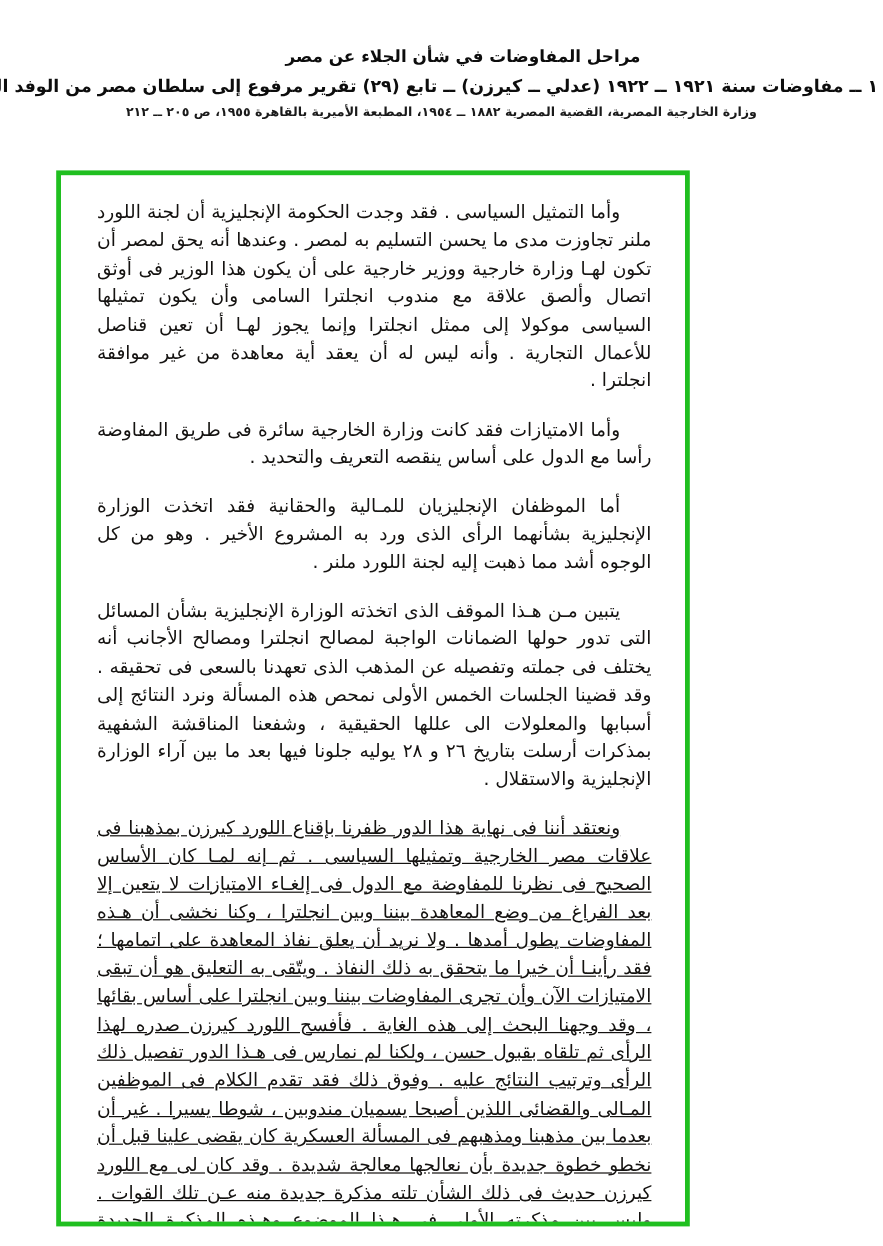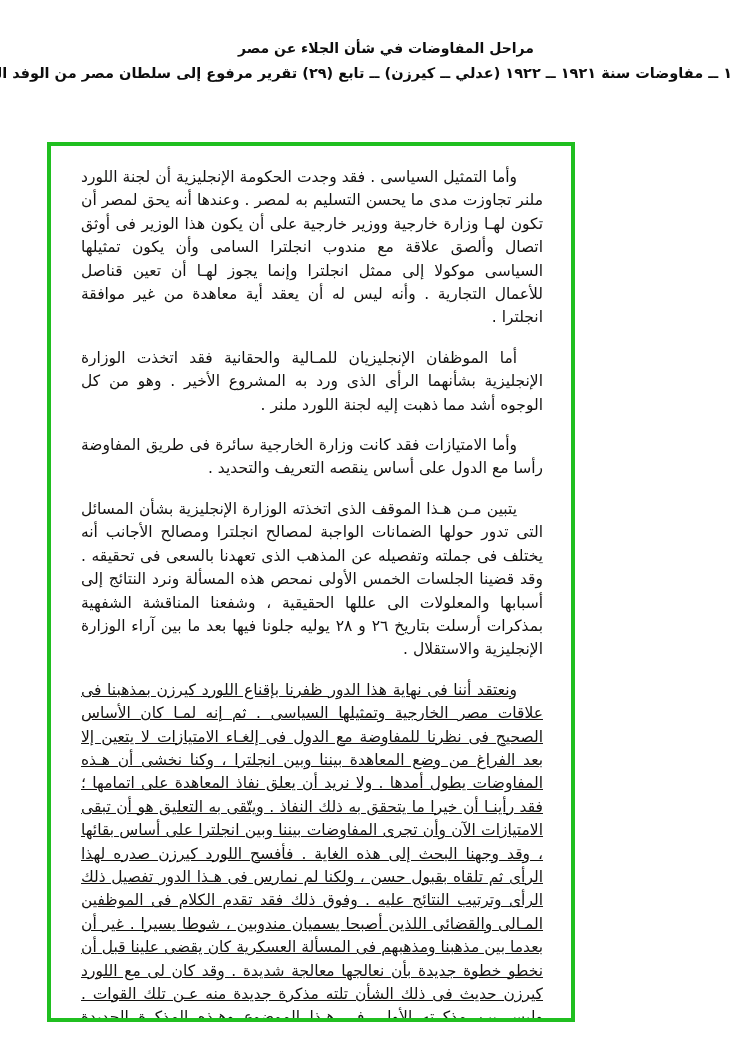--- a/index.html
+++ b/index.html
@@ -64,23 +64,24 @@
   }
   .doc-body p:last-child { margin-bottom: 0; text-decoration: underline; }
 </style>
 </head>
 <body>
 
 <div class="page">
   <div class="header">
     <div class="title">مراحل المفاوضات في شأن الجلاء عن مصر</div>
     <div class="subtitle">١ ــ مفاوضات سنة ١٩٢١ ــ ١٩٢٢ (عدلي ــ كيرزن) ــ تابع (٢٩) تقرير مرفوع إلى سلطان مصر من الوفد المصري</div>
+    <div class="source">وزارة الخارجية المصرية، القضية المصرية ١٨٨٢ ــ ١٩٥٤، المطبعة الأميرية بالقاهرة ١٩٥٥، ص ٢٠٥ ــ ٢١٢</div>
   </div>
   <div class="scan-box" style="border-color: rgb(32, 191, 32);">
     <div class="doc-body" id="doc-body">
         <p>وأما التمثيل السياسى . فقد وجدت الحكومة الإنجليزية أن لجنة اللورد ملنر تجاوزت مدى ما يحسن التسليم به لمصر . وعندها أنه يحق لمصر أن تكون لهـا وزارة خارجية ووزير خارجية على أن يكون هذا الوزير فى أوثق اتصال وألصق علاقة مع مندوب انجلترا السامى وأن يكون تمثيلها السياسى موكولا إلى ممثل انجلترا وإنما يجوز لهـا أن تعين قناصل للأعمال التجارية . وأنه ليس له أن يعقد أية معاهدة من غير موافقة انجلترا .</p>
+        <p>وأما الامتيازات فقد كانت وزارة الخارجية سائرة فى طريق المفاوضة رأسا مع الدول على أساس ينقصه التعريف والتحديد .</p>
         <p>أما الموظفان الإنجليزيان للمـالية والحقانية فقد اتخذت الوزارة الإنجليزية بشأنهما الرأى الذى ورد به المشروع الأخير . وهو من كل الوجوه أشد مما ذهبت إليه لجنة اللورد ملنر .</p>
-        <p>وأما الامتيازات فقد كانت وزارة الخارجية سائرة فى طريق المفاوضة رأسا مع الدول على أساس ينقصه التعريف والتحديد .</p>
         <p>يتبين مـن هـذا الموقف الذى اتخذته الوزارة الإنجليزية بشأن المسائل التى تدور حولها الضمانات الواجبة لمصالح انجلترا ومصالح الأجانب أنه يختلف فى جملته وتفصيله عن المذهب الذى تعهدنا بالسعى فى تحقيقه . وقد قضينا الجلسات الخمس الأولى نمحص هذه المسألة ونرد النتائج إلى أسبابها والمعلولات الى عللها الحقيقية ، وشفعنا المناقشة الشفهية بمذكرات أرسلت بتاريخ ٢٦ و ٢٨ يوليه جلونا فيها بعد ما بين آراء الوزارة الإنجليزية والاستقلال .</p>
         <p>ونعتقد أننا فى نهاية هذا الدور ظفرنا بإقناع اللورد كيرزن بمذهبنا فى علاقات مصر الخارجية وتمثيلها السياسى . ثم إنه لمـا كان الأساس الصحيح فى نظرنا للمفاوضة مع الدول فى إلغـاء الامتيازات لا يتعين إلا بعد الفراغ من وضع المعاهدة بيننا وبين انجلترا ، وكنا نخشى أن هـذه المفاوضات يطول أمدها . ولا نريد أن يعلق نفاذ المعاهدة على اتمامها ؛ فقد رأينـا أن خيرا ما يتحقق به ذلك النفاذ . ويتّقى به التعليق هو أن تبقى الامتيازات الآن وأن تجرى المفاوضات بيننا وبين انجلترا على أساس بقائها ، وقد وجهنا البحث إلى هذه الغاية . فأفسح اللورد كيرزن صدره لهذا الرأى ثم تلقاه بقبول حسن ، ولكنا لم نمارس فى هـذا الدور تفصيل ذلك الرأى وترتيب النتائج عليه . وفوق ذلك فقد تقدم الكلام فى الموظفين المـالى والقضائى اللذين أصبحا يسميان مندوبين ، شوطا يسيرا . غير أن بعدما بين مذهبنا ومذهبهم فى المسألة العسكرية كان يقضى علينا قبل أن نخطو خطوة جديدة بأن نعالجها معالجة شديدة . وقد كان لى مع اللورد كيرزن حديث فى ذلك الشأن تلته مذكرة جديدة منه عـن تلك القوات . وليس بين مذكرته الأولى فى هـذا الموضوع وهـذه المذكرة الجديدة اختلاف جدى فى تعريف أغراض القوة وأحكام وجودها . وكل ما زادته الثانية على الأولى أن عدد تلك القوات والأماكن التى ترابط فيها أصبحا محلا لإعادة النظر . وقد اقترحت المذكرة الجديدة أن تكون هذه المـادة من المعاهدة قابلة للتعديل باتفاق الطرفين بعد عشر سنين ؛ ويراعى فى ذلك التعديل ما سوف يجدّ من الظروف وعلى الأخص قدرة</p>
       </div>
   </div>
 </div>
 
 </body></html>

